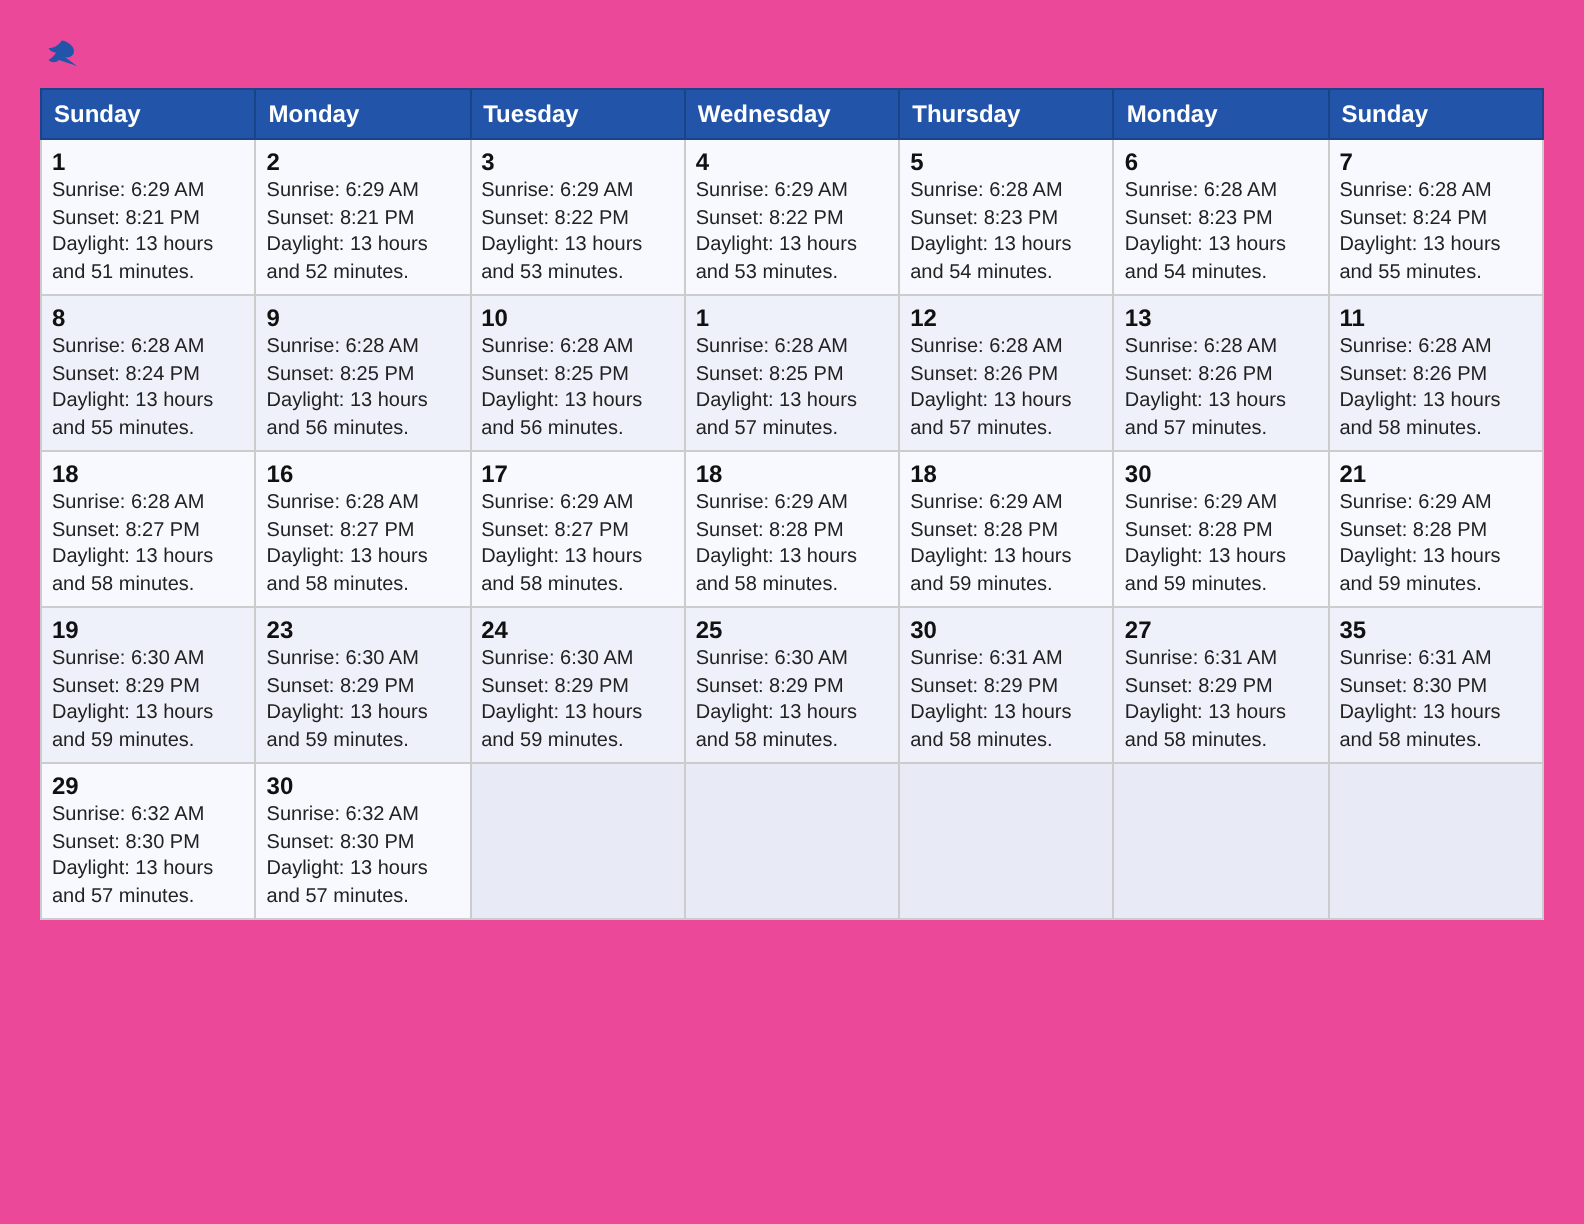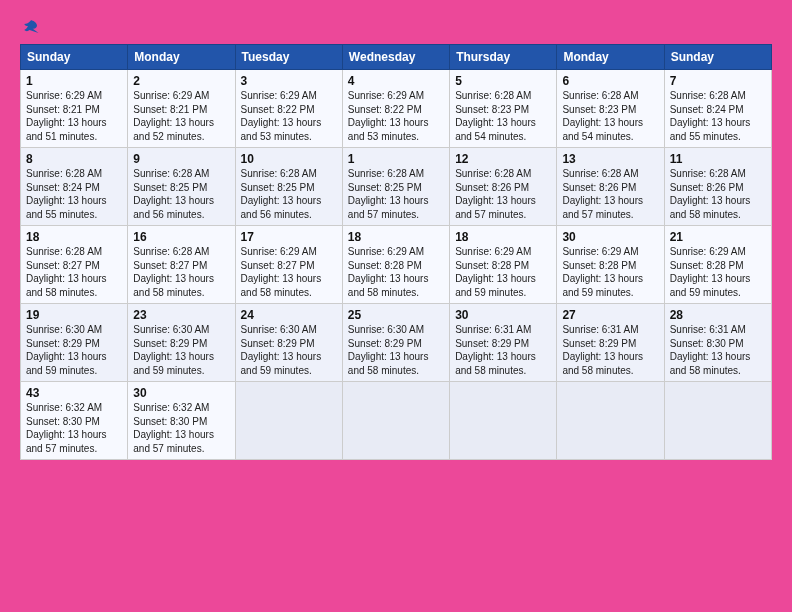--- a/index.html
+++ b/index.html
@@ -242,27 +242,27 @@
           </td>
           <td>
             <span class="day-number">30</span>
             <div class="day-info">Sunrise: 6:31 AM<br>Sunset: 8:29 PM<br>Daylight: 13 hours<br>and 58 minutes.</div>
           </td>
           <td>
             <span class="day-number">27</span>
             <div class="day-info">Sunrise: 6:31 AM<br>Sunset: 8:29 PM<br>Daylight: 13 hours<br>and 58 minutes.</div>
           </td>
           <td>
-            <span class="day-number">28</span>
+            <span class="day-number">35</span>
             <div class="day-info">Sunrise: 6:31 AM<br>Sunset: 8:30 PM<br>Daylight: 13 hours<br>and 58 minutes.</div>
           </td>
         </tr>
         <tr>
           <td>
-            <span class="day-number">43</span>
+            <span class="day-number">29</span>
             <div class="day-info">Sunrise: 6:32 AM<br>Sunset: 8:30 PM<br>Daylight: 13 hours<br>and 57 minutes.</div>
           </td>
           <td>
             <span class="day-number">30</span>
             <div class="day-info">Sunrise: 6:32 AM<br>Sunset: 8:30 PM<br>Daylight: 13 hours<br>and 57 minutes.</div>
           </td>
           <td class="empty-cell"></td>
           <td class="empty-cell"></td>
           <td class="empty-cell"></td>
           <td class="empty-cell"></td>

